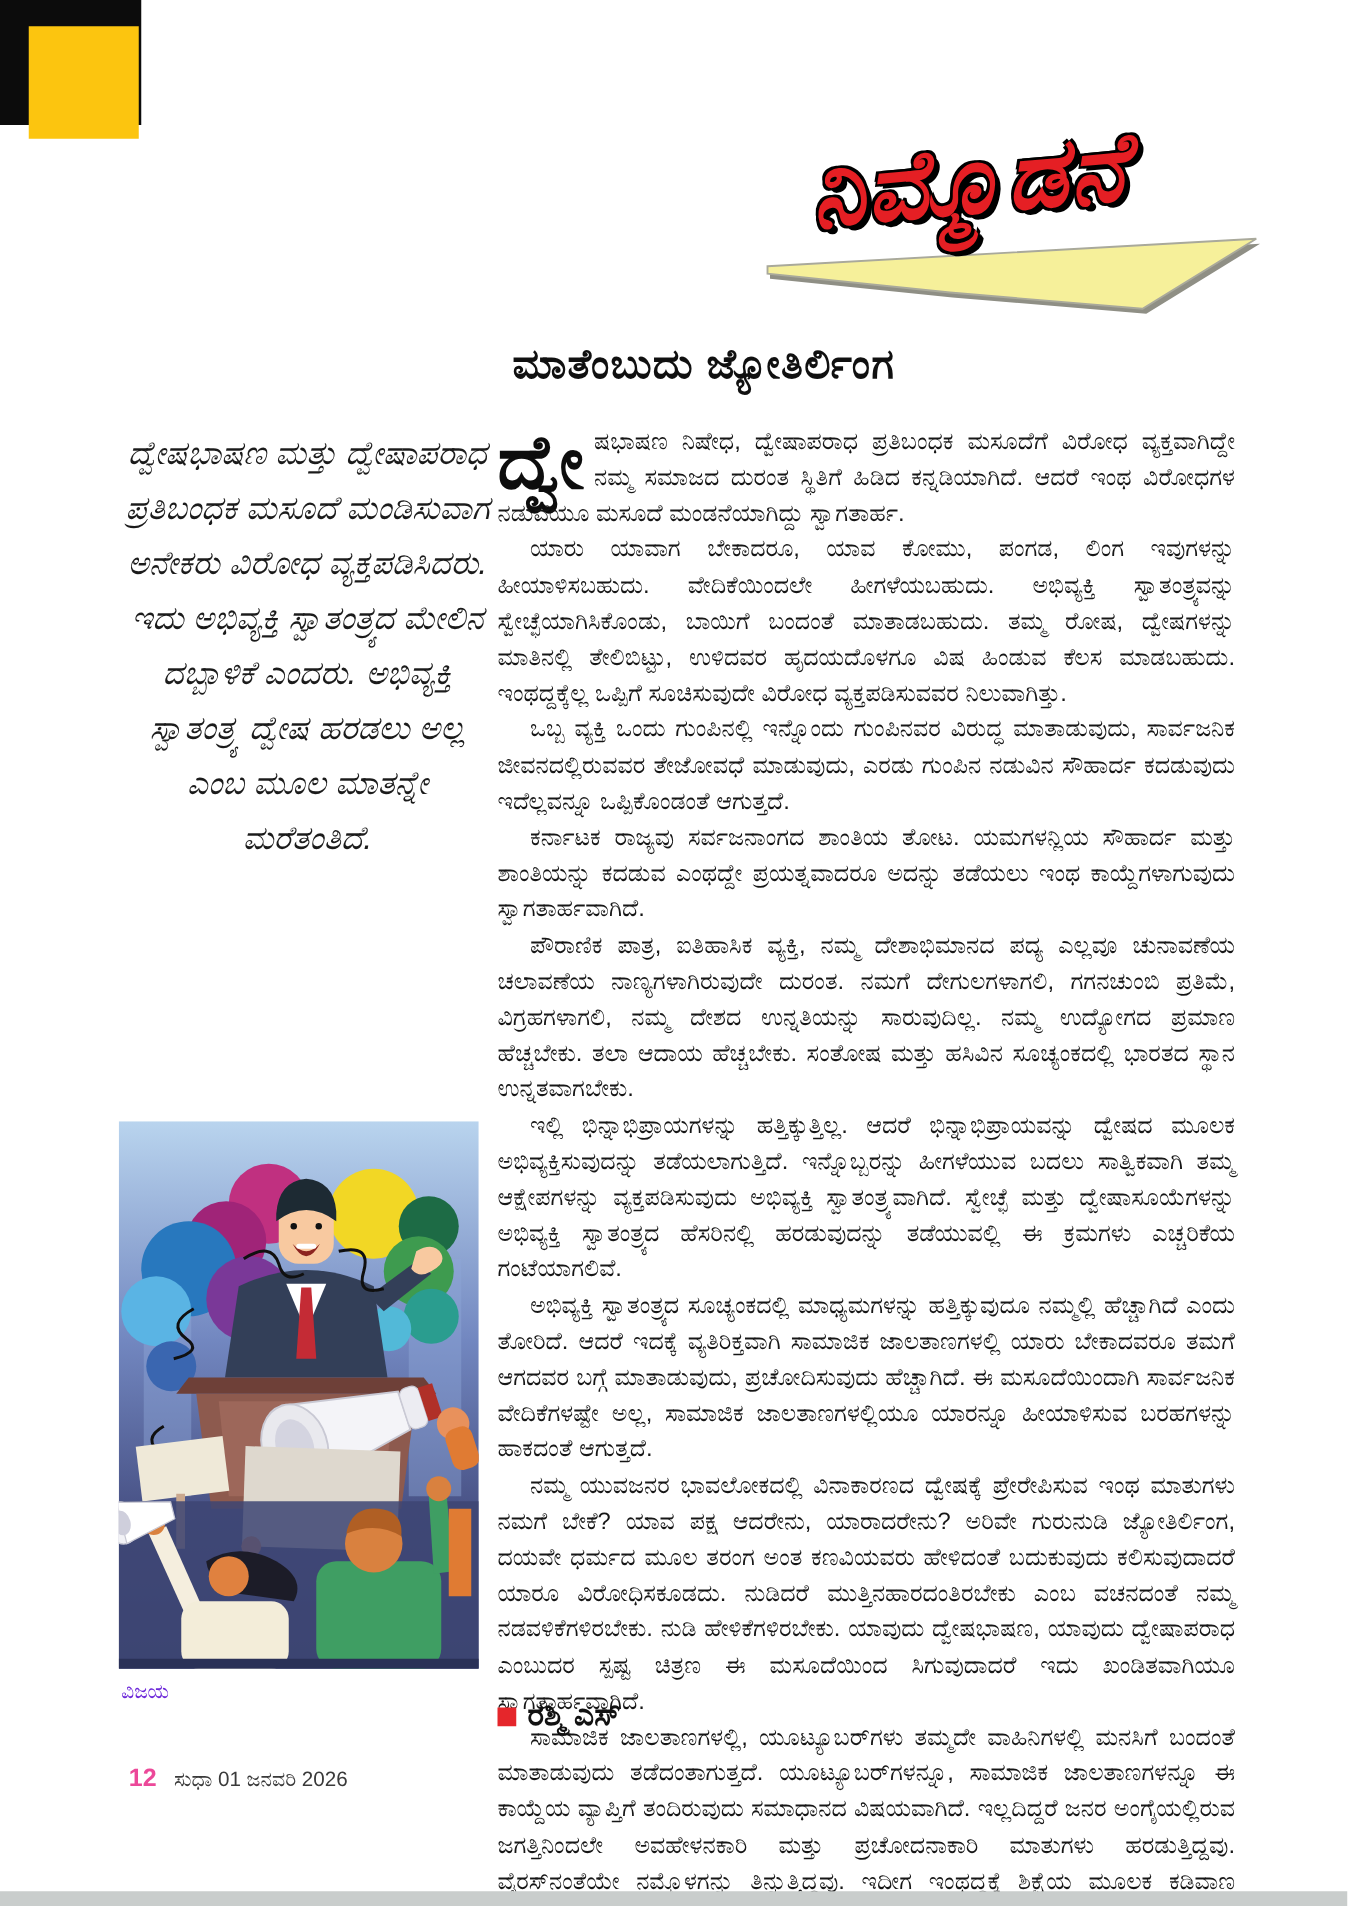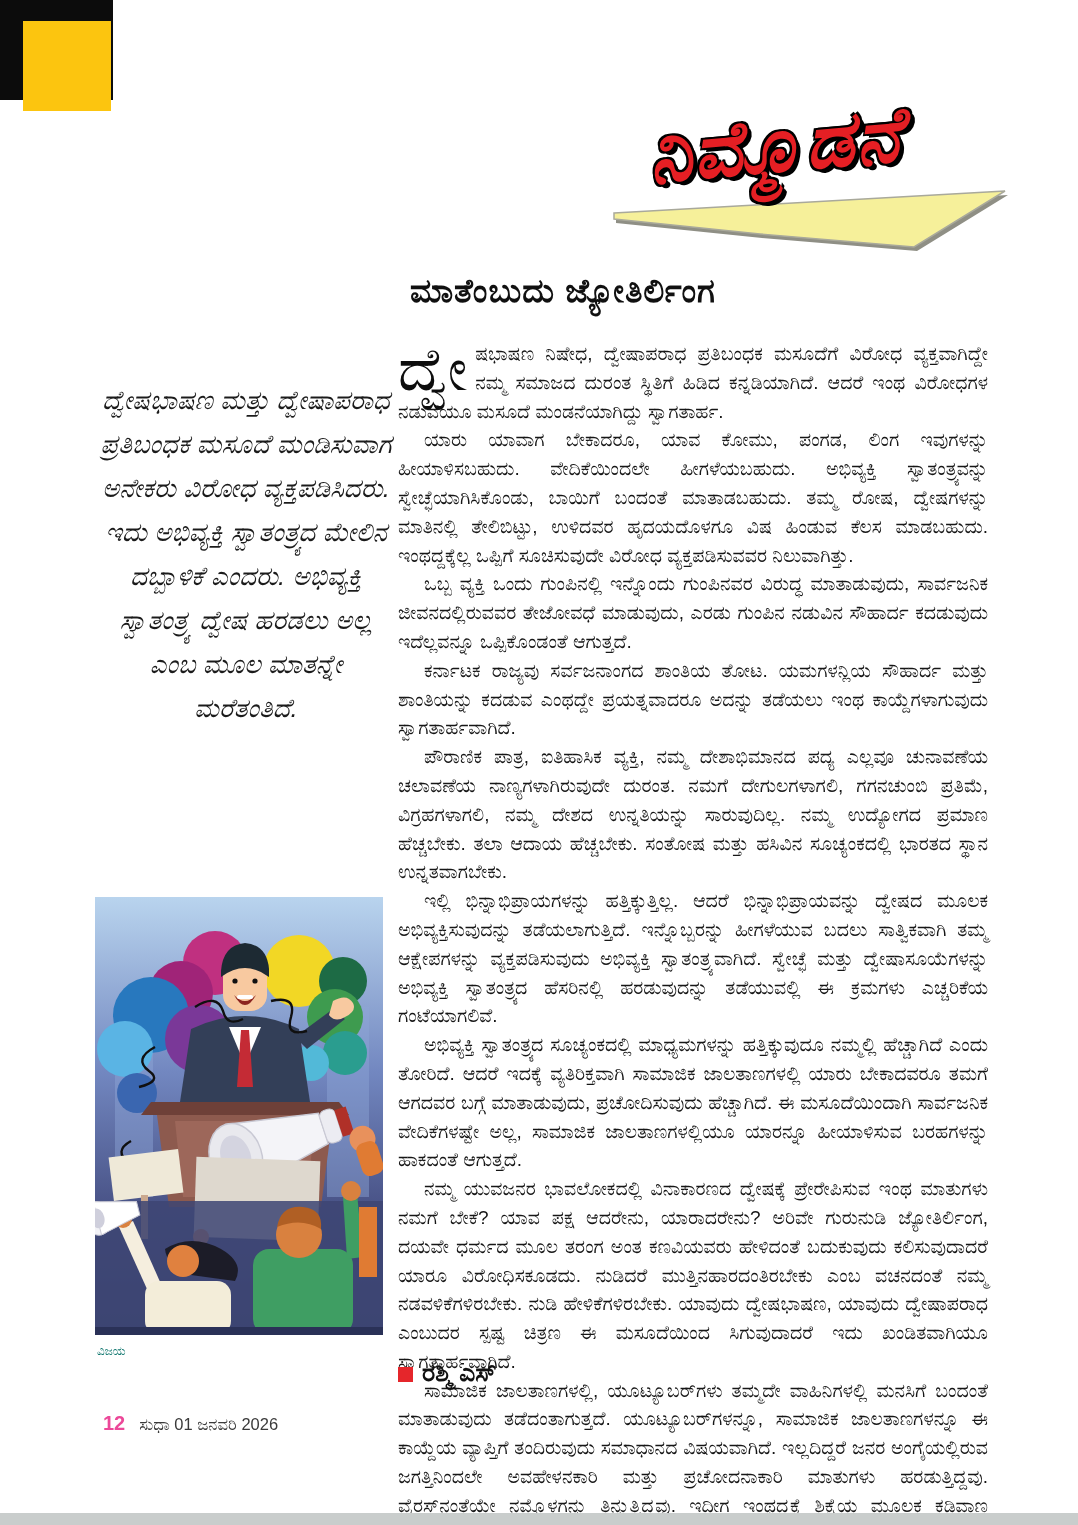--- a/index.html
+++ b/index.html
@@ -16,37 +16,37 @@
     position:absolute;left:648px;top:96px;width:380px;
     font-size:76px;font-weight:bold;font-style:italic;color:#e51f24;
     transform:rotate(-5deg);letter-spacing:2px;white-space:nowrap;
     text-shadow:-2px -2px 0 #000,2px -2px 0 #000,-2px 2px 0 #000,2px 2px 0 #000,4px 4px 0 #000;
   }
   
   .headline{position:absolute;left:410px;top:272px;width:600px;
     font-size:33px;font-weight:bold;color:#101010;letter-spacing:1px;}
   
   .pull-quote{position:absolute;left:96px;top:340px;width:300px;
-    font-size:26px;line-height:44px;text-align:center;font-style:italic;color:#1b1b1b;margin-top:38px;}
+    font-size:26px;line-height:44px;text-align:center;font-style:italic;color:#1b1b1b;}
   
   .body-col{position:absolute;left:398px;top:340px;width:590px;
     font-size:19px;line-height:28.8px;text-align:justify;color:#161616;}
   .body-col p{margin:0;}
   .lead-para{text-indent:0;}
-  .drop-cap{float:left;font-size:60px;line-height:52px;font-weight:normal;
+  .drop-cap{float:left;font-size:60px;line-height:52px;font-weight:bold;
     padding:4px 8px 0 0;color:#0d0d0d;}
   .body-para{text-indent:26px;}
   
   .author-line{position:absolute;left:398px;top:1358px;width:590px;text-align:left;
     font-size:25px;font-weight:bold;color:#111;}
   .author-bullet{display:inline-block;width:15px;height:15px;background:#e5262b;
     margin-right:9px;vertical-align:-1px;}
   
   .illustration{position:absolute;left:95px;top:897px;width:288px;height:438px;}
-  .illo-credit{position:absolute;left:97px;top:1344px;font-size:12px;color:#0f766e;}
+  .illo-credit{position:absolute;left:97px;top:1344px;font-size:16px;color:#6d28d9;}
   
   .footer{position:absolute;left:103px;top:1412px;font-size:16.5px;color:#3a3a3a;}
   .footer .pageno{font-size:20px;font-weight:bold;color:#ec4899;margin-right:14px;}
   .bottom-strip{position:absolute;left:0;top:1513px;width:1078px;height:12px;background:#c9cdcc;}
 </style>
 </head>
 <body>
 
 <div class="corner-black"></div>
 <div class="corner-yellow"></div>

